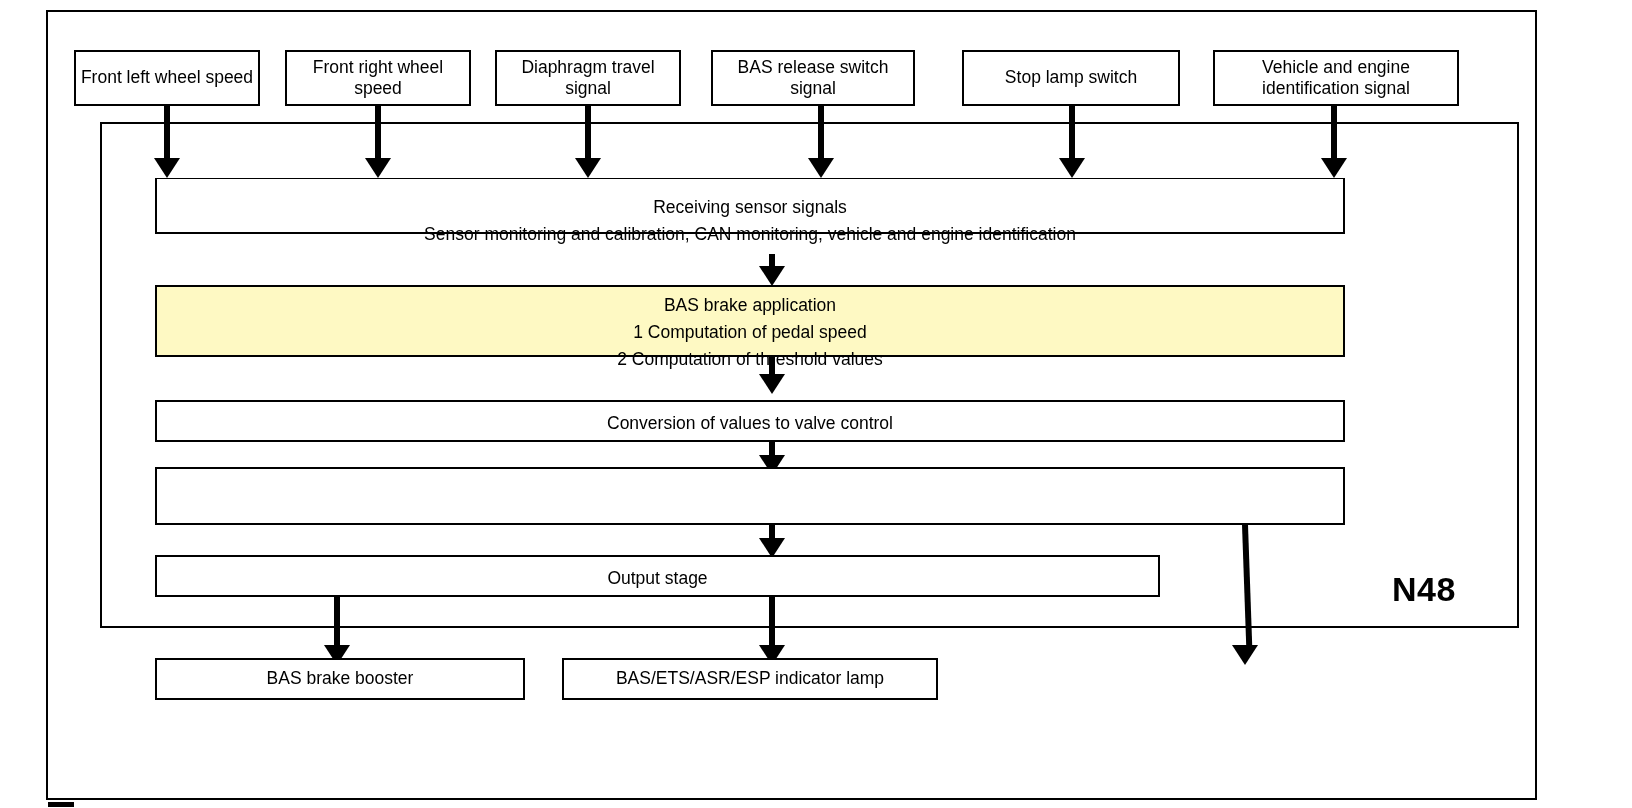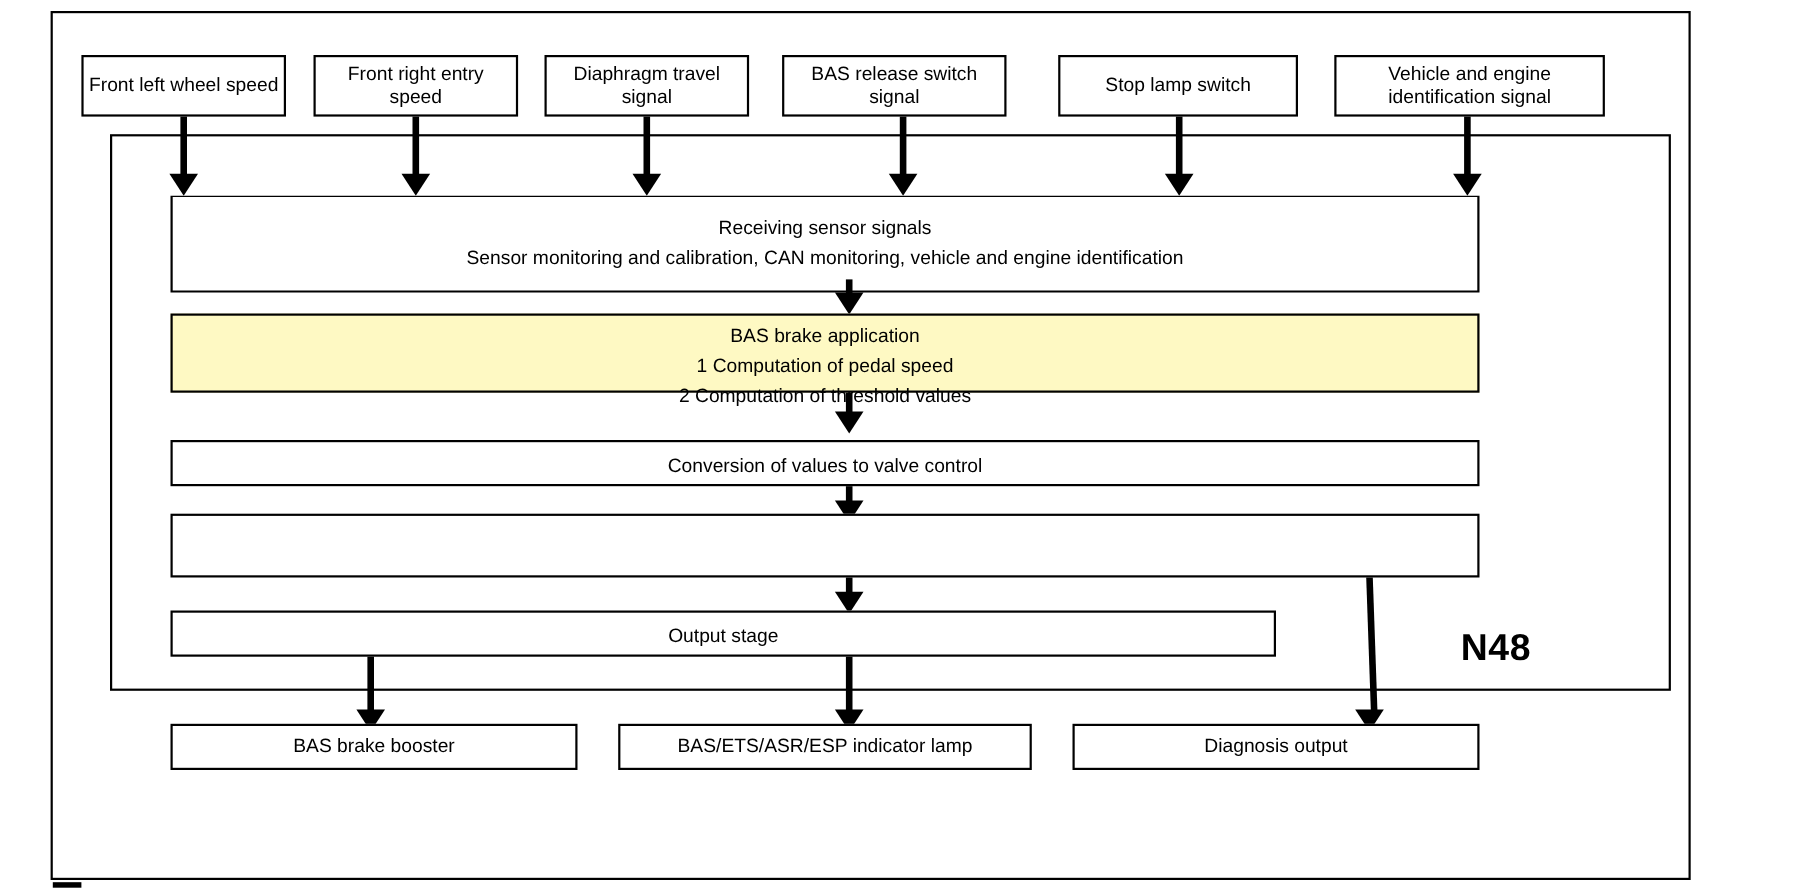--- a/index.html
+++ b/index.html
@@ -42,21 +42,21 @@
     position: absolute;
     left: 100px;
     top: 122px;
     width: 1419px;
     height: 506px;
     border: 2px solid #000;
     box-sizing: border-box;
   }
   .unit-label {
     position: absolute;
-    left: 1328px;
+    left: 1392px;
     top: 570px;
     font-size: 34px;
     font-weight: bold;
     letter-spacing: 0.5px;
     color: #000;
     white-space: nowrap;
   }
 
   
   .box {
@@ -116,21 +116,21 @@
   <div class="outer-frame"></div>
   <div class="corner-mark"></div>
 
   <div class="unit-container"></div>
   <div class="unit-label">N48</div>
 
   <div class="box io-box" style="left:74px; top:50px; width:186px; height:56px;">
     <span>Front left wheel speed</span>
   </div>
   <div class="box io-box" style="left:285px; top:50px; width:186px; height:56px;">
-    <span>Front right entry speed</span>
+    <span>Front right wheel speed</span>
   </div>
   <div class="box io-box" style="left:495px; top:50px; width:186px; height:56px;">
     <span>Diaphragm travel signal</span>
   </div>
   <div class="box io-box" style="left:711px; top:50px; width:204px; height:56px;">
     <span>BAS release switch signal</span>
   </div>
   <div class="box io-box" style="left:962px; top:50px; width:218px; height:56px;">
     <span>Stop lamp switch</span>
   </div>
@@ -149,21 +149,21 @@
 
   <div class="vline" style="left:818px; top:106px; height:56px;"></div>
   <div class="arrowhead" style="left:808px; top:158px;"></div>
 
   <div class="vline" style="left:1069px; top:106px; height:56px;"></div>
   <div class="arrowhead" style="left:1059px; top:158px;"></div>
 
   <div class="vline" style="left:1331px; top:106px; height:56px;"></div>
   <div class="arrowhead" style="left:1321px; top:158px;"></div>
 
-  <div class="proc-box" style="position:absolute; left:155px; top:178px; width:1190px; height:88px; border-width:1px 2px 2px 2px; border-style:solid; border-color:#000; box-sizing:border-box; background:#fff;padding-left:24px;">
+  <div class="proc-box" style="position:absolute; left:155px; top:178px; width:1190px; height:56px; border-width:1px 2px 2px 2px; border-style:solid; border-color:#000; box-sizing:border-box; background:#fff;padding-left:24px;">
     <div class="ptext" style="top:18px;">Receiving sensor signals</div>
     <div class="ptext" style="top:45px;">Sensor monitoring and calibration, CAN monitoring, vehicle and engine identification</div>
   </div>
 
   <div class="vline" style="left:769px; top:254px; height:18px;"></div>
   <div class="arrowhead" style="left:759px; top:266px;"></div>
 
   <div class="proc-box" style="position:absolute; left:155px; top:285px; width:1190px; height:72px; border:2px solid #000; box-sizing:border-box; background:#fef9c3;">
     <div class="ptext" style="top:8px;">BAS brake application</div>
     <div class="ptext" style="top:35px;">1     Computation of pedal speed</div>
@@ -198,17 +198,14 @@
 
   <div class="slant" style="left:1242px; top:525px; width:6px; height:128px; transform:skewX(2deg); transform-origin:top center;"></div>
   <div class="arrowhead" style="left:1232px; top:645px;"></div>
 
   <div class="box io-box" style="left:155px; top:658px; width:370px; height:42px;">
     <span>BAS brake booster</span>
   </div>
   <div class="box io-box" style="left:562px; top:658px; width:376px; height:42px;">
     <span>BAS/ETS/ASR/ESP indicator lamp</span>
   </div>
-  <div class="box io-box" style="left:975px; top:658px; width:370px; height:42px;">
-    <span>Diagnosis output</span>
-  </div>
 
 </div>
 
 </body></html>

